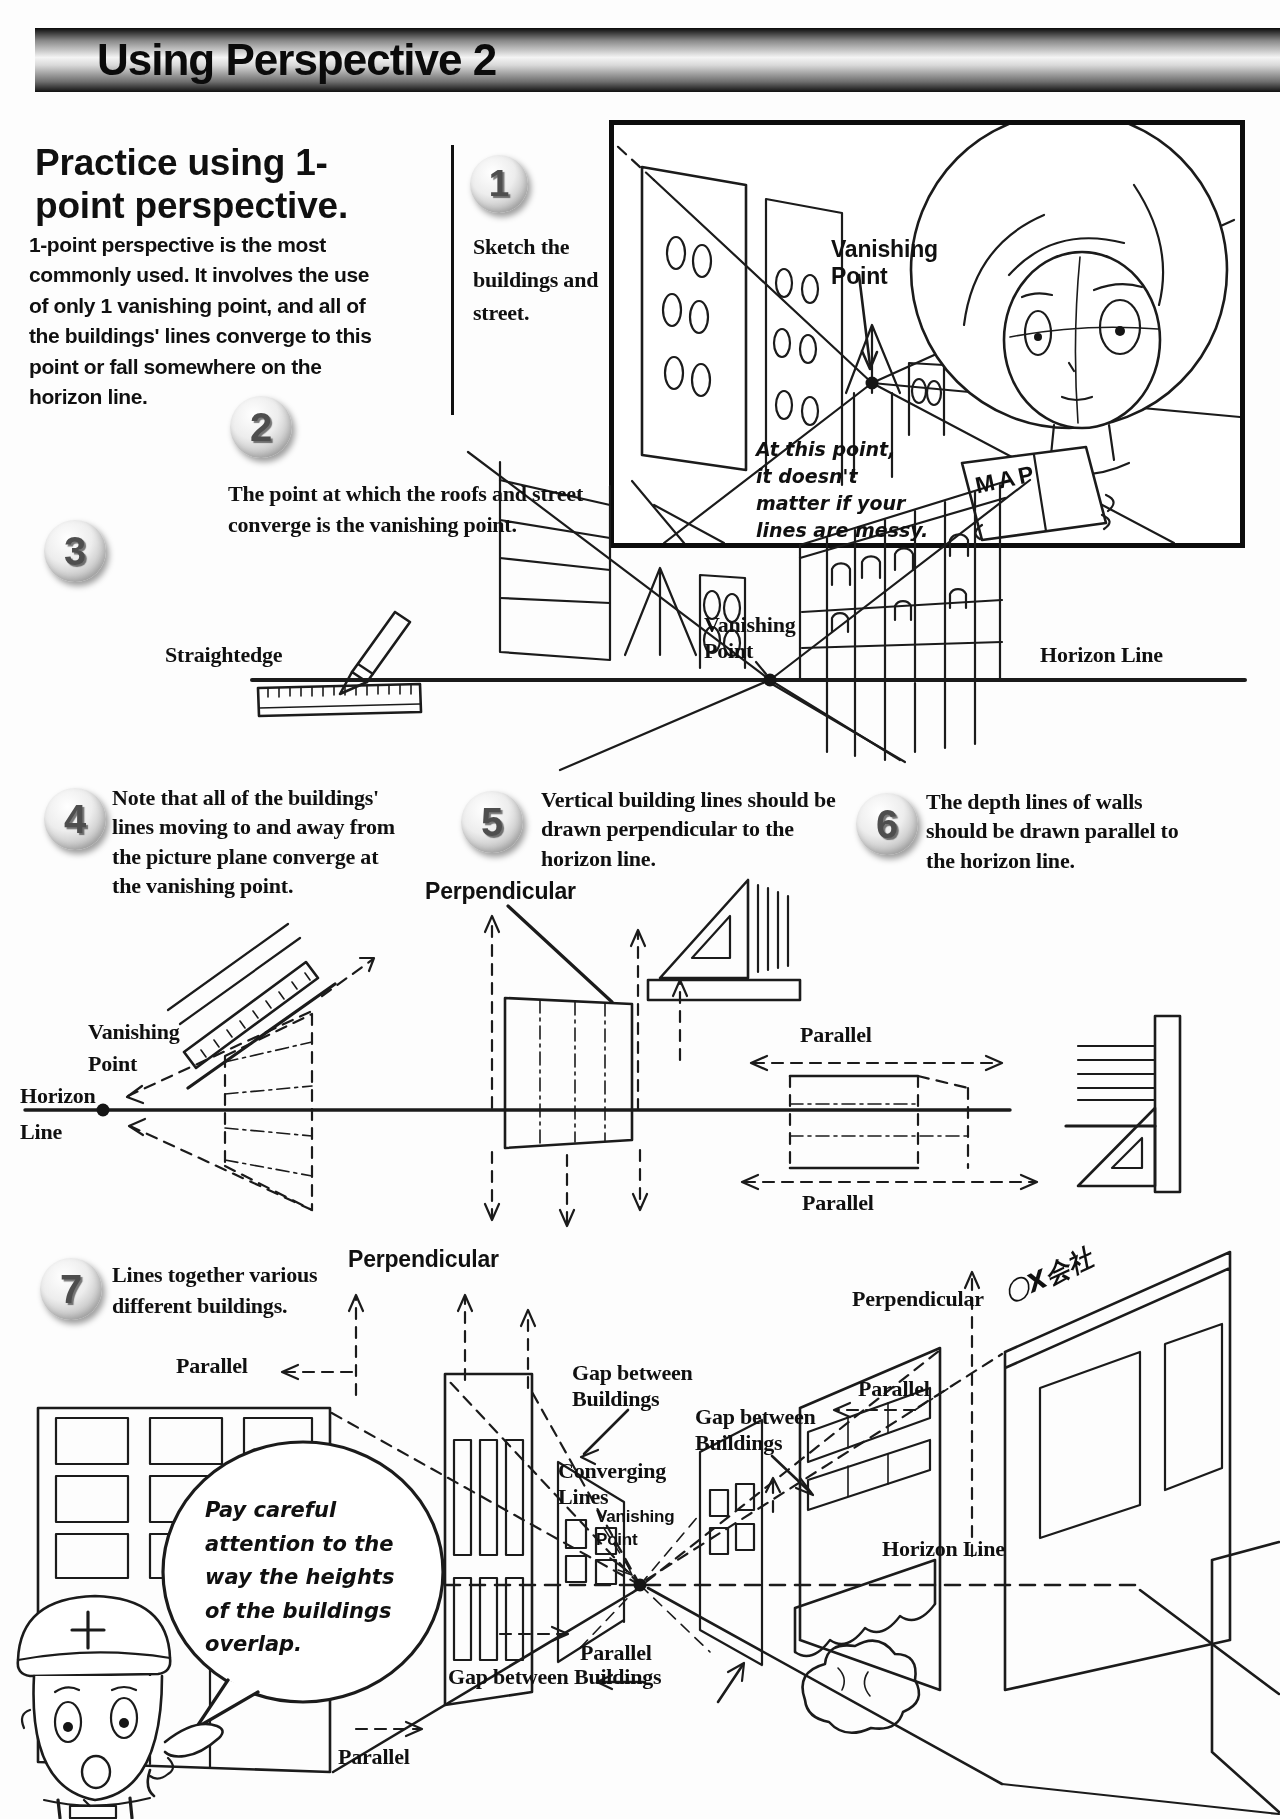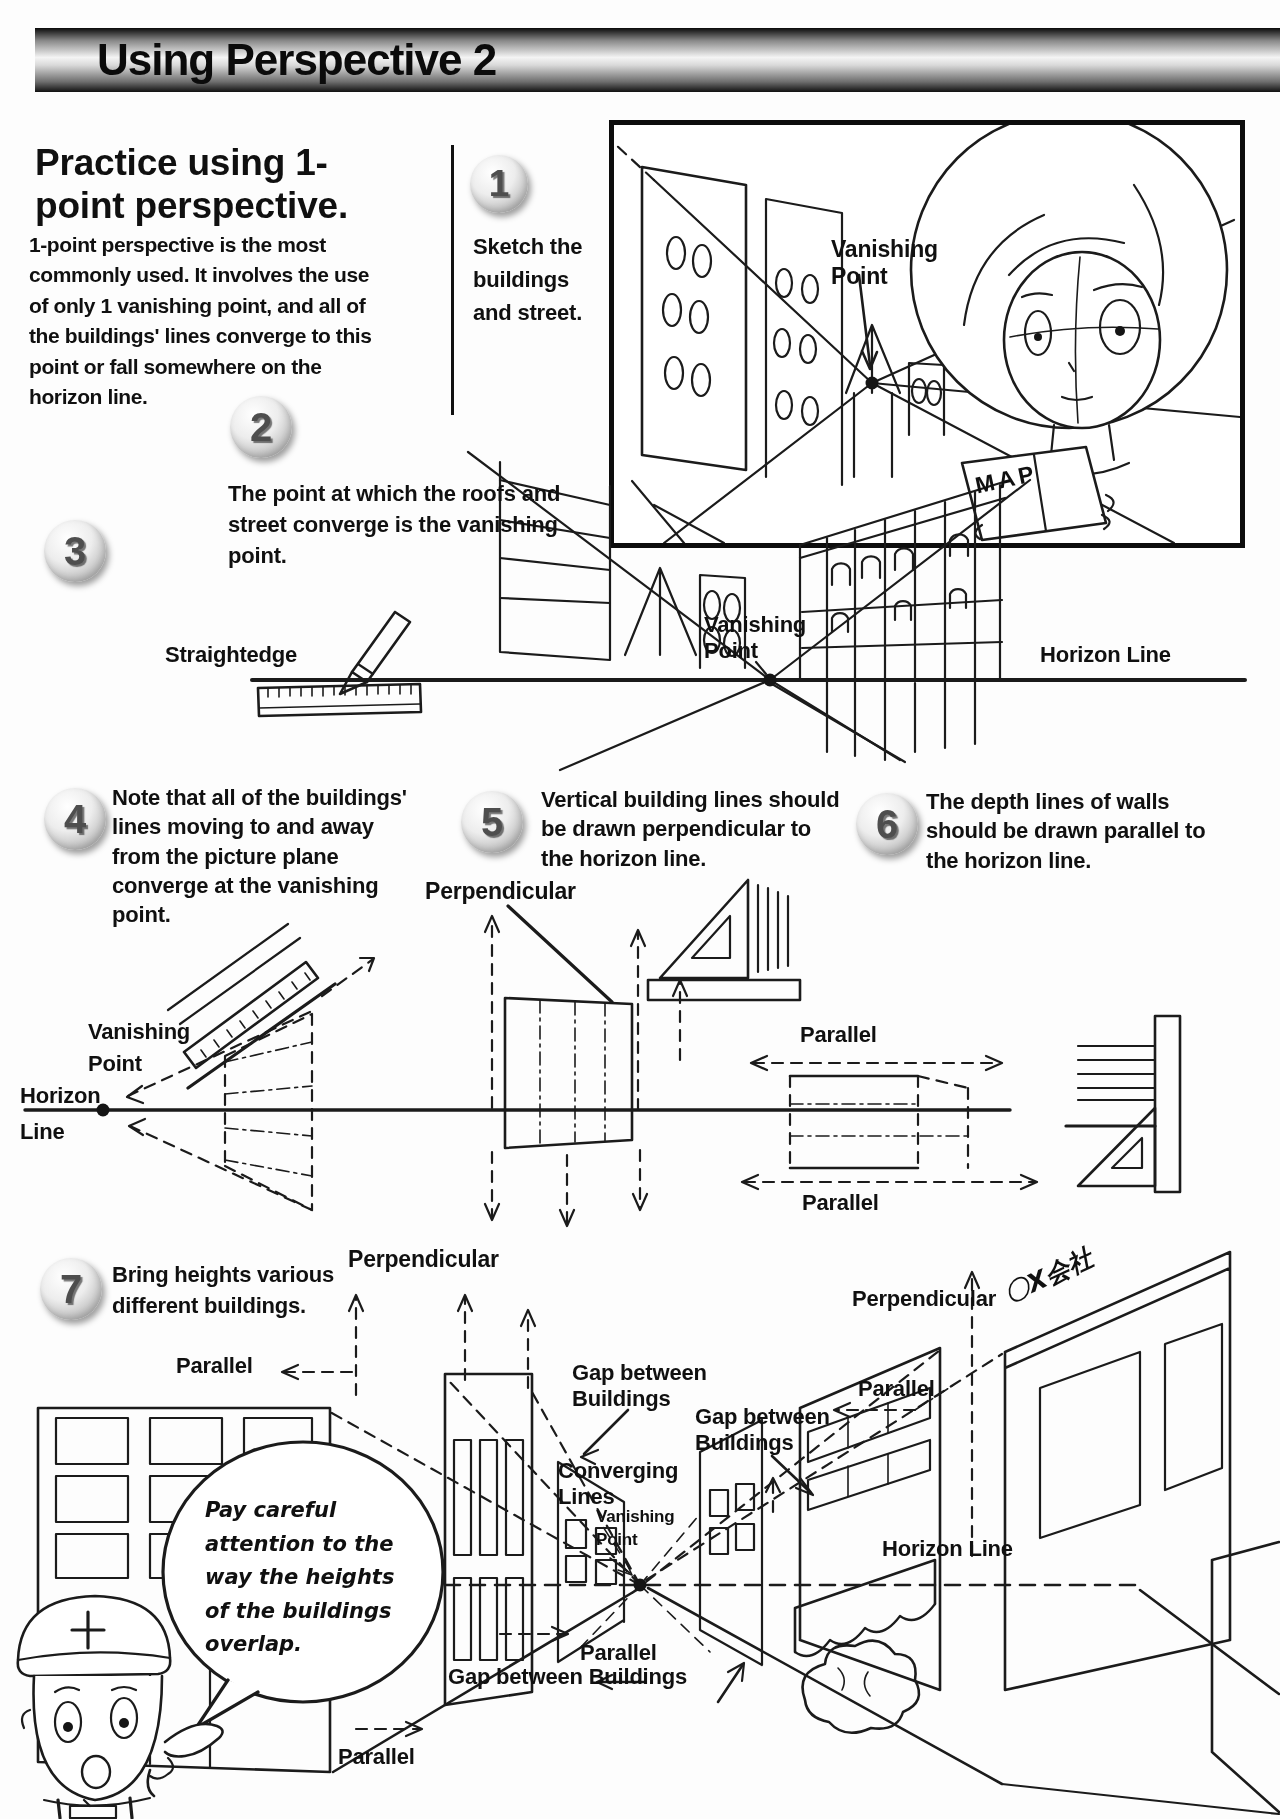--- a/index.html
+++ b/index.html
@@ -7,21 +7,21 @@
         font-family:"Liberation Sans",sans-serif;color:#111;}
   
   #titlebar{position:absolute;left:35px;top:28px;right:0;height:64px;
     background:linear-gradient(180deg,#0a0a0a 0%,#8a8a8a 20%,#f4f4f4 46%,#d9d9d9 58%,#6e6e6e 84%,#111 100%);
     display:flex;align-items:center;padding-left:38px;}
   #titlebar .t{font-size:44px;font-weight:bold;color:#0b0b0b;padding-left:24px;letter-spacing:-1px;}
   
   .lbl{position:absolute;font-weight:bold;color:#101010;letter-spacing:-0.2px;
        line-height:1.18;white-space:pre-line;z-index:5;}
   .s17{font-size:17px;} .s19{font-size:19px;} .s21{font-size:21px;line-height:1.45;}
-  .s22{font-size:22px;} .s23{font-size:23px;} .s29{font-size:37px;line-height:1.15;}
+  .s22{font-size:22px;font-family:Liberation Serif, serif;} .s23{font-size:23px;} .s29{font-size:37px;line-height:1.15;}
   .comic{font-family:"DejaVu Sans",sans-serif;font-style:italic;font-weight:bold;letter-spacing:0;}
   
   .badge{position:absolute;width:62px;height:62px;border-radius:50%;z-index:6;
     background:radial-gradient(circle at 38% 30%, #ffffff 0%, #ededed 42%, #bcbcbc 76%, #8d8d8d 100%);
     box-shadow:3px 4px 6px rgba(0,0,0,.38), inset -2px -3px 6px rgba(0,0,0,.15);
     display:flex;align-items:center;justify-content:center;
     font-size:40px;font-weight:bold;color:#4e4e4e;text-shadow:2px 2px 1px rgba(15,15,15,.55);}
   
   #panel1{position:absolute;left:609px;top:120px;width:626px;height:418px;border:5px solid #0d0d0d;background:#fff;z-index:1;}
   #divider{position:absolute;left:451px;top:145px;width:3px;height:270px;background:#111;z-index:2;}
@@ -56,25 +56,29 @@
   <div class="badge" style="left:44px;top:788px;">4</div>
   <div class="lbl s22" style="left:112px;top:783px;width:296px;line-height:1.33;">Note that all of the buildings' lines moving to and away from the picture plane converge at the vanishing point.</div>
 
   <div class="badge" style="left:461px;top:791px;">5</div>
   <div class="lbl s22" style="left:541px;top:785px;width:308px;line-height:1.33;">Vertical building lines should be drawn perpendicular to the horizon line.</div>
 
   <div class="badge" style="left:856px;top:793px;">6</div>
   <div class="lbl s22" style="left:926px;top:787px;width:282px;line-height:1.33;">The depth lines of walls should be drawn parallel to the horizon line.</div>
 
   <div class="badge" style="left:40px;top:1258px;">7</div>
-  <div class="lbl s22" style="left:112px;top:1260px;width:235px;line-height:1.4;">Bring heights various different buildings.</div>
+  <div class="lbl s22" style="left:112px;top:1260px;width:235px;line-height:1.4;">Lines together various different buildings.</div>
 
   <div id="panel1"></div>
   <div class="lbl s23" style="left:831px;top:236px;">Vanishing
 Point</div>
+  <div class="lbl s19 comic" style="left:756px;top:436px;line-height:1.42;">At this point,
+it doesn't
+matter if your
+lines are messy.</div>
   <div class="lbl" style="left:975px;top:466px;font-size:23px;letter-spacing:4px;transform:rotate(-12deg);">MAP</div>
 
   <div class="lbl s22" style="left:165px;top:642px;">Straightedge</div>
   <div class="lbl s22" style="left:704px;top:612px;">Vanishing
 Point</div>
   <div class="lbl s22" style="left:1040px;top:642px;">Horizon Line</div>
 
   <div class="lbl s23" style="left:425px;top:878px;">Perpendicular</div>
   <div class="lbl s22" style="left:88px;top:1016px;line-height:1.45;">Vanishing
 Point</div>

